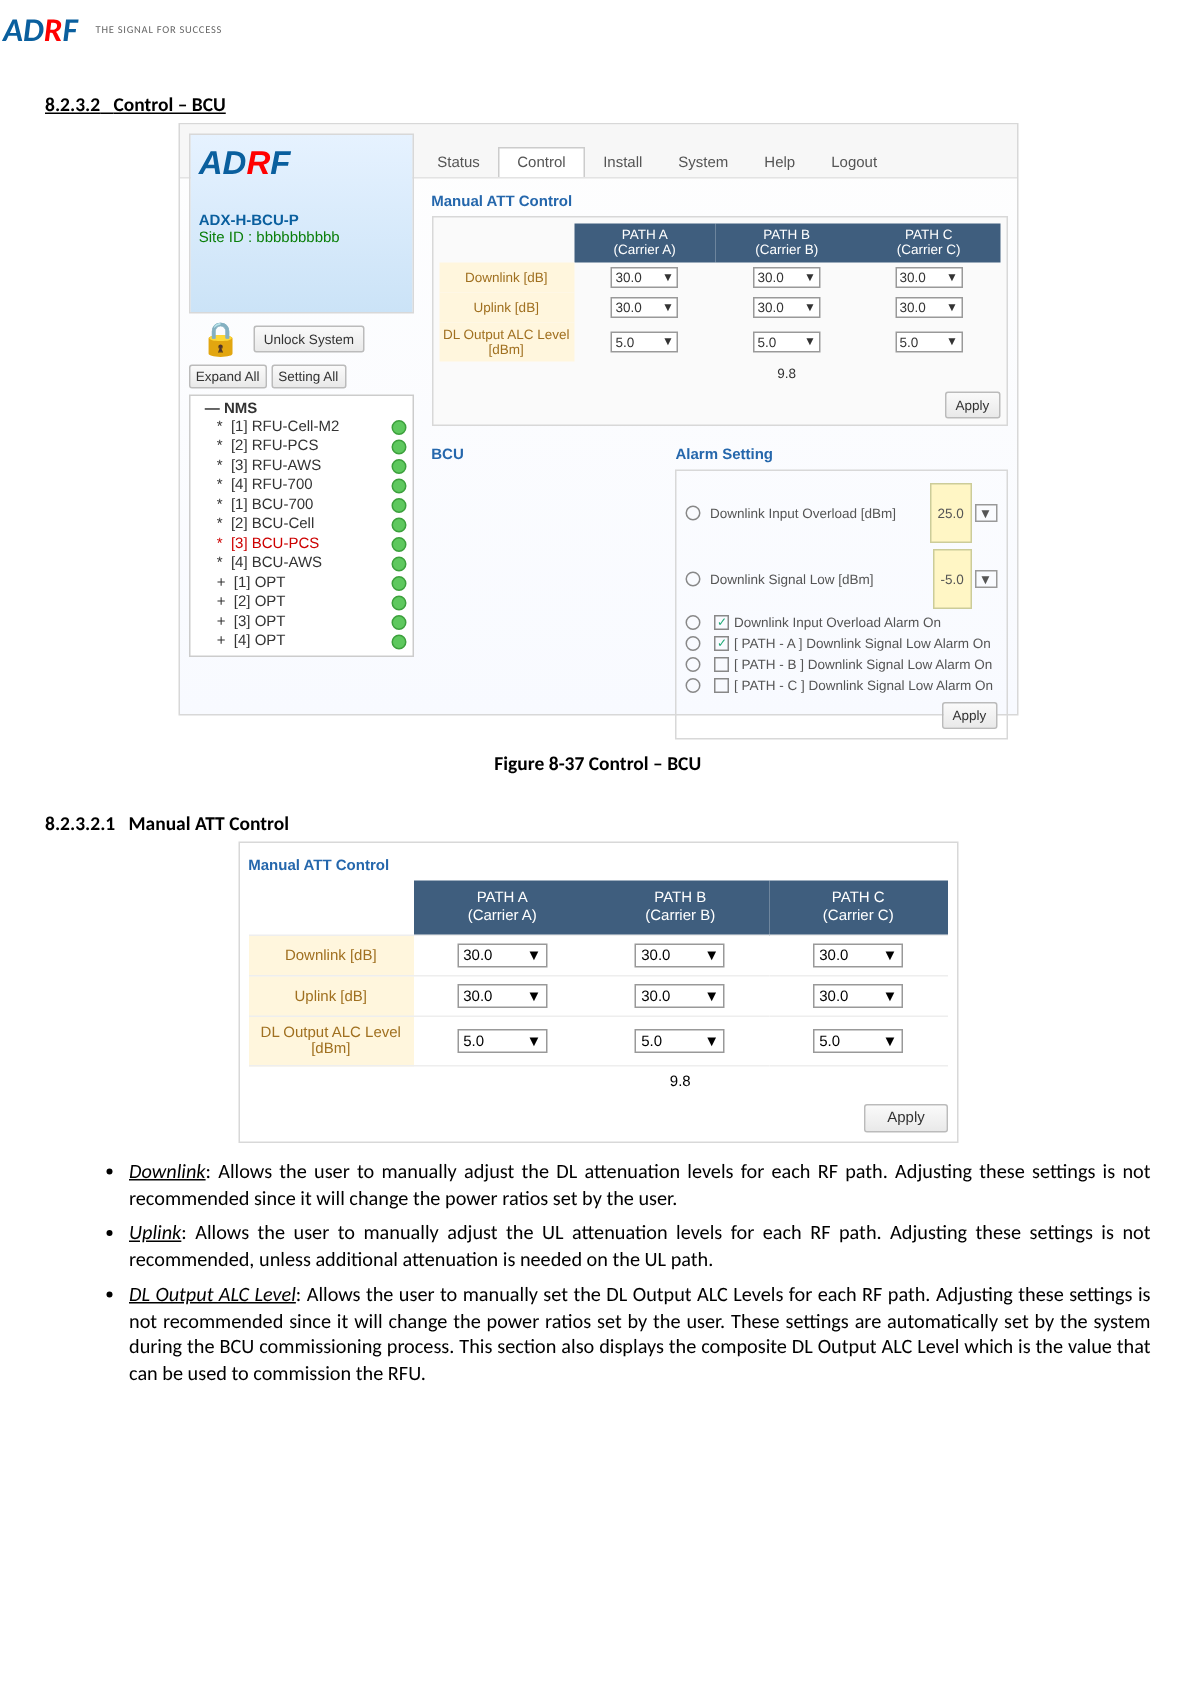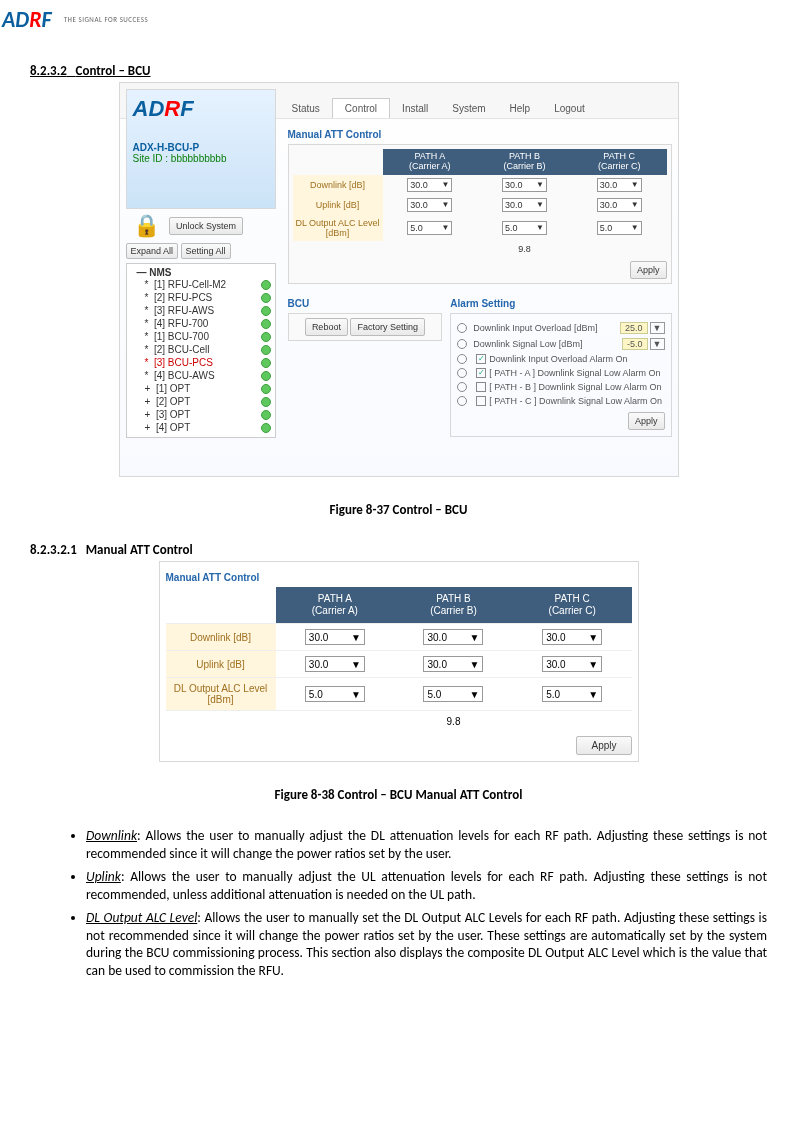--- a/index.html
+++ b/index.html
@@ -85,21 +85,21 @@
   .att-table td{ padding:3px 2px; text-align:center; vertical-align:middle;}
   .att-table td.rowhdr{ background:#fff6dd; color:#a07020; text-align:center; width:90px;}
   .dd{ display:inline-flex; border:1px solid #999; background:#fff; height:14px; width:45px; align-items:center; justify-content:space-between; padding:0 2px;}
   .dd .caret{ font-size:8px;}
   .panel-bottom{ display:flex; justify-content:flex-end; padding-top:4px;}
   .lower-row{ display:flex; margin-top:10px; gap:8px;}
   .lower-col{ flex:1;}
   .alarm-row{ display:flex; align-items:center; padding:2px 0; font-size:9px; color:#555;}
   .alarm-row .radio{ display:inline-block; width:10px; height:10px; border:1px solid #888; border-radius:50%; margin-right:6px;}
   .alarm-row .chk{ display:inline-block; width:10px; height:10px; border:1px solid #888; margin:0 3px 0 3px; font-size:8px; line-height:8px; text-align:center; color:#2a7;}
-  .alarm-row .yellowbox{ background:#fff6c5; border:1px solid #cc9; padding:0 4px; margin-left:auto;}
+  .alarm-row .yellowbox{ background:#fff6c5; border:1px solid #cc9; padding:14px 4px; margin-left:auto;}
   .alarm-panel{ border:1px solid #d8d8d8; padding:6px;}
   
   .screenshot2{
     width:480px; margin:2px auto 0 auto;
     border:1px solid #d8d8d8;
     font-family: Arial, sans-serif;
     font-size:10px;
     padding:6px;
   }
   .att-table2{ width:100%; border-collapse:collapse; font-size:10px;}
@@ -276,24 +276,20 @@
       </tbody>
           </table>
       <div class="panel-bottom">
             <span class="ss-btn">Apply</span>
           </div>
     </div>
 
     <div class="lower-row">
       <div class="lower-col" style="flex:0.7;">
         <div class="panel-title">BCU</div>
-        <div class="att-panel" style="text-align:center;">
-          <span class="ss-btn">Reboot</span>
-          <span class="ss-btn">Factory Setting</span>
-        </div>
       </div>
       <div class="lower-col">
         <div class="panel-title">Alarm Setting</div>
         <div class="alarm-panel">
           <div id="alarm-rows">
                 <div class="alarm-row">
                   <span class="radio"></span>
                   <span>Downlink Input Overload [dBm]</span>
                   <span class="yellowbox">25.0</span>
                   <span class="caret" style="border:1px solid #999;padding:0 2px;margin-left:2px;">▼</span>
@@ -403,21 +399,20 @@
             <td></td>
             <td colspan="3">9.8</td>
           </tr>
   </tbody>
       </table>
   <div class="panel-bottom">
         <span class="ss-btn" style="font-size:10px; padding:3px 14px;">Apply</span>
       </div>
 </div>
 
-<div class="fig-caption">Figure 8-38    Control – BCU Manual ATT Control</div>
 
 <ul class="body-list" id="bullet-list">
       <li><i><u>Downlink</u></i>: Allows the user to manually adjust the DL attenuation levels for each RF path.  Adjusting these settings is not recommended since it will change the power ratios set by the user.</li>
       <li><i><u>Uplink</u></i>: Allows the user to manually adjust the UL attenuation levels for each RF path.  Adjusting these settings is not recommended, unless additional attenuation is needed on the UL path.</li>
       <li><i><u>DL Output ALC Level</u></i>: Allows the user to manually set the DL Output ALC Levels for each RF path.  Adjusting these settings is not recommended since it will change the power ratios set by the user.  These settings are automatically set by the system during the BCU commissioning process.  This section also displays the composite DL Output ALC Level which is the value that can be used to commission the RFU.</li>
     </ul>
 
 </div>
 
 </body></html>

